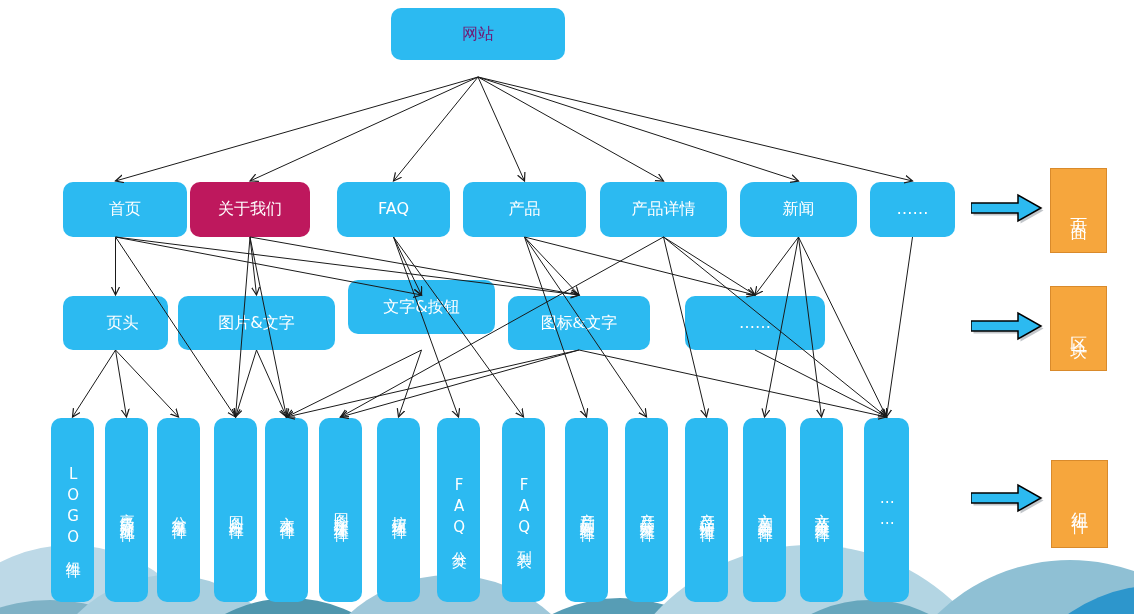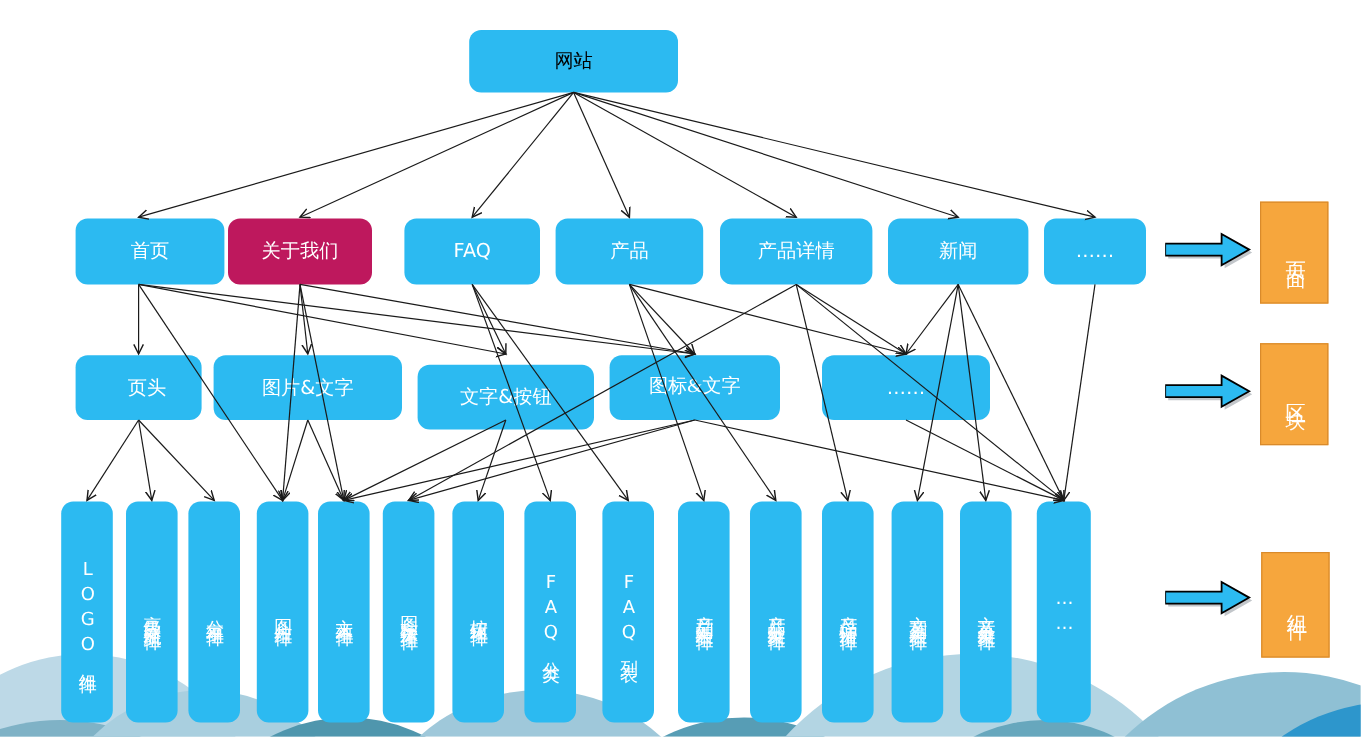--- a/index.html
+++ b/index.html
@@ -36,31 +36,31 @@
       <div class="cloud" style="left: 40px; top: 575px; width: 260px; height: 260px; background: rgb(169, 207, 223);"></div>
       <div class="cloud" style="left: 150px; top: 598px; width: 280px; height: 280px; background: rgb(79, 150, 173);"></div>
       <div class="cloud" style="left: 300px; top: 575px; width: 300px; height: 300px; background: rgb(159, 200, 218);"></div>
       <div class="cloud" style="left: 470px; top: 598px; width: 300px; height: 300px; background: rgb(87, 157, 181);"></div>
       <div class="cloud" style="left: 600px; top: 545px; width: 420px; height: 420px; background: rgb(179, 213, 227);"></div>
       <div class="cloud" style="left: 740px; top: 600px; width: 260px; height: 260px; background: rgb(103, 167, 189);"></div>
       <div class="cloud" style="left: 880px; top: 560px; width: 380px; height: 380px; background: rgb(143, 192, 212);"></div>
       <div class="cloud" style="left: 1000px; top: 585px; width: 320px; height: 320px; background: rgb(45, 150, 204);"></div>
     </div>
   <div id="nodes">
-      <div class="node level-box" style="left: 391px; top: 25px; width: 174px; height: 52px; background: rgb(44, 186, 241); color: #000000;">网站</div>
+      <div class="node level-box" style="left: 391px; top: 8px; width: 174px; height: 52px; background: rgb(44, 186, 241); color: #701a75;">网站</div>
       <div class="node level-box" style="left: 63px; top: 182px; width: 124px; height: 55px; background: rgb(44, 186, 241); color: rgb(255, 255, 255);">首页</div>
       <div class="node level-box" style="left: 190px; top: 182px; width: 120px; height: 55px; background: #be185d; color: rgb(255, 255, 255);">关于我们</div>
       <div class="node level-box" style="left: 337px; top: 182px; width: 113px; height: 55px; background: rgb(44, 186, 241); color: rgb(255, 255, 255);">FAQ</div>
       <div class="node level-box" style="left: 463px; top: 182px; width: 123px; height: 55px; background: rgb(44, 186, 241); color: rgb(255, 255, 255);">产品</div>
       <div class="node level-box" style="left: 600px; top: 182px; width: 127px; height: 55px; background: rgb(44, 186, 241); color: rgb(255, 255, 255);">产品详情</div>
-      <div class="node level-box" style="left: 740px; top: 182px; width: 117px; height: 55px; background: rgb(44, 186, 241); color: rgb(255, 255, 255);">新闻</div>
+      <div class="node level-box" style="left: 740px; top: 182px; width: 117px; height: 55px; background: rgb(44, 186, 241); color: rgb(255, 255, 255); border-radius: 14px;">新闻</div>
       <div class="node level-box" style="left: 870px; top: 182px; width: 85px; height: 55px; background: rgb(44, 186, 241); color: rgb(255, 255, 255);">……</div>
       <div class="node level-box" style="left: 63px; top: 296px; width: 105px; height: 54px; background: rgb(44, 186, 241); color: rgb(255, 255, 255); padding-left: 14px;">页头</div>
       <div class="node level-box" style="left: 178px; top: 296px; width: 157px; height: 54px; background: rgb(44, 186, 241); color: rgb(255, 255, 255);">图片&amp;文字</div>
-      <div class="node level-box" style="left: 348px; top: 304px; width: 147px; height: 54px; background: rgb(44, 186, 241); color: rgb(255, 255, 255);">文字&amp;按钮</div>
+      <div class="node level-box" style="left: 348px; top: 280px; width: 147px; height: 54px; background: rgb(44, 186, 241); color: rgb(255, 255, 255);">文字&amp;按钮</div>
       <div class="node level-box" style="left: 508px; top: 296px; width: 142px; height: 54px; background: rgb(44, 186, 241); color: rgb(255, 255, 255); font-family: Liberation Serif, serif;">图标&amp;文字</div>
       <div class="node level-box" style="left: 685px; top: 296px; width: 140px; height: 54px; background: rgb(44, 186, 241); color: rgb(255, 255, 255);">……</div>
       <div class="node comp-box vert" style="left: 51px; top: 418px; width: 43px; height: 184px; background: rgb(44, 186, 241); color: rgb(255, 255, 255);">LOGO组件</div>
       <div class="node comp-box vert" style="left: 105px; top: 418px; width: 43px; height: 184px; background: rgb(44, 186, 241); color: rgb(255, 255, 255);">高级导航组件</div>
       <div class="node comp-box vert" style="left: 157px; top: 418px; width: 43px; height: 184px; background: rgb(44, 186, 241); color: rgb(255, 255, 255);">分享组件</div>
       <div class="node comp-box vert" style="left: 214px; top: 418px; width: 43px; height: 184px; background: rgb(44, 186, 241); color: rgb(255, 255, 255);">图片组件</div>
       <div class="node comp-box vert" style="left: 265px; top: 418px; width: 43px; height: 184px; background: rgb(44, 186, 241); color: rgb(255, 255, 255);">文本组件</div>
       <div class="node comp-box vert" style="left: 319px; top: 418px; width: 43px; height: 184px; background: rgb(44, 186, 241); color: rgb(255, 255, 255);">图标字体组件</div>
       <div class="node comp-box vert" style="left: 377px; top: 418px; width: 43px; height: 184px; background: rgb(44, 186, 241); color: rgb(255, 255, 255);">按钮组件</div>
       <div class="node comp-box vert" style="left: 437px; top: 418px; width: 43px; height: 184px; background: rgb(44, 186, 241); color: rgb(255, 255, 255);">FAQ分类</div>

